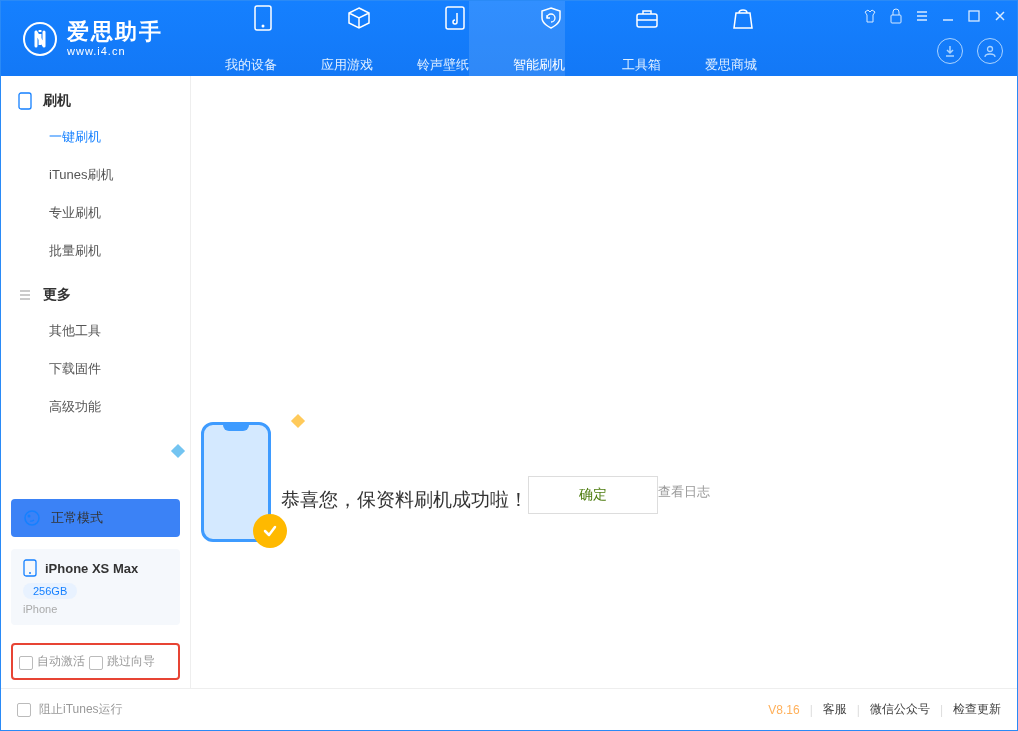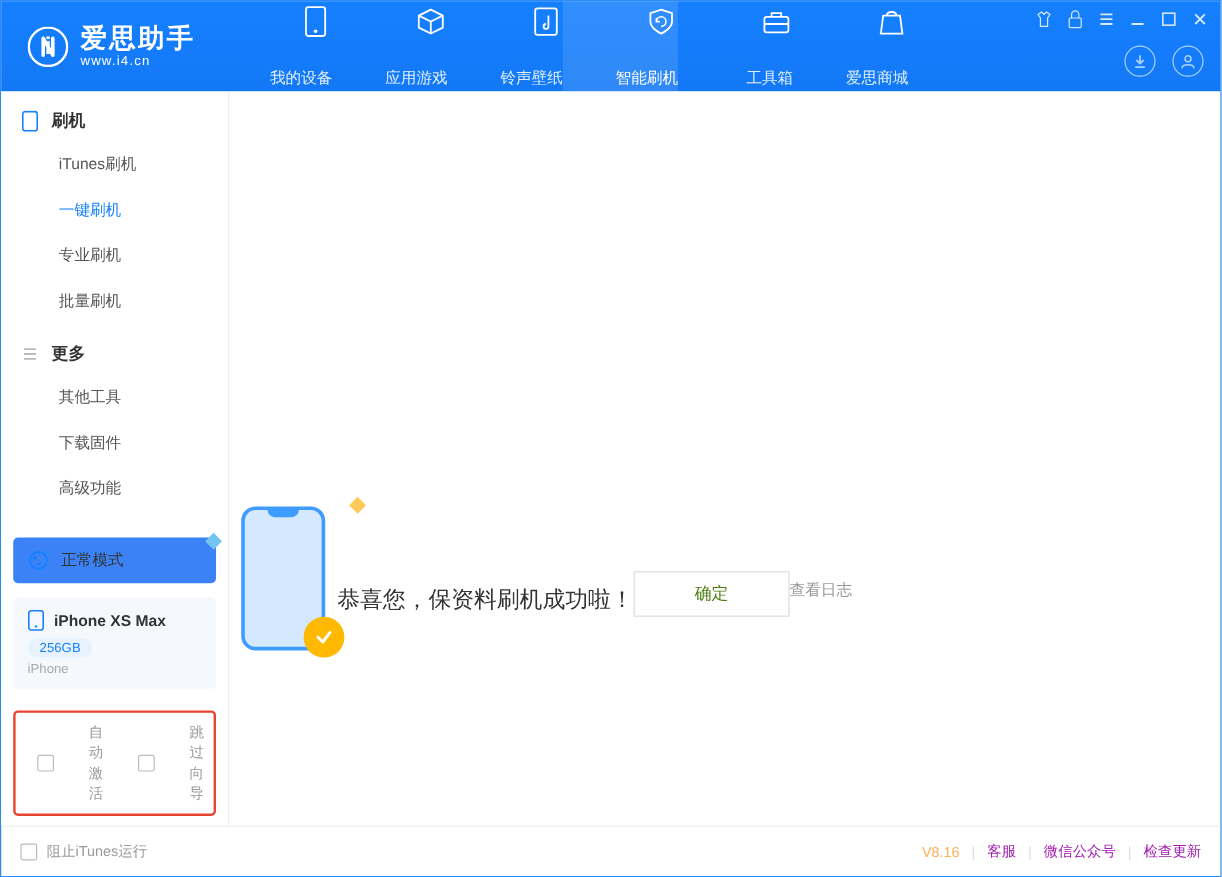--- a/index.html
+++ b/index.html
@@ -26,40 +26,40 @@
   .sb-section-hdr.more .sic{color:#999}
   .sb-item{padding:10px 10px 10px 48px;font-size:13px;color:#555;cursor:pointer}
   .sb-item.active{color:#1580ff}
   .sb-spacer{flex:1}
   .mode-card{margin:6px 10px;background:#3b82f6;border-radius:4px;padding:10px 12px;display:flex;align-items:center;gap:10px;font-size:13px;color:#333;cursor:pointer}
   .mode-card .mic{width:18px;height:18px;color:#1580ff}
   .device-card{margin:6px 10px 10px 10px;background:#f5f8fc;border-radius:4px;padding:10px 12px;font-size:13px;color:#333;cursor:pointer}
   .device-card .row1{display:flex;align-items:center;gap:8px;font-weight:bold}
   .device-card .badge{display:inline-block;background:#e8f2ff;color:#1580ff;border-radius:10px;padding:2px 10px;font-size:11px;margin-top:6px}
   .device-card .sub{color:#aaa;font-size:11px;margin-top:4px}
-  .bottom-opts{border:2px solid #e74434;border-radius:4px;margin:8px 10px 8px 10px;padding:8px 18px;display:flex;gap:29px;font-size:12px;color:#999;align-items:center}
+  .bottom-opts{border:2px solid #e74434;border-radius:4px;margin:8px 10px 8px 10px;padding:8px 6px;display:flex;gap:4px;font-size:12px;color:#999;align-items:flex-end}
   .cb{width:14px;height:14px;border:1px solid #bbb;border-radius:2px;display:inline-block;flex-shrink:0}
   .main{flex:1;display:flex;align-items:center;padding-top:200px}
   .phone{position:relative;width:90px;height:140px}
   .phone-body{width:70px;height:120px;border:3px solid #3e9bff;border-radius:12px;background:#d4e9ff;position:absolute;top:10px;left:10px}
   .phone-notch{position:absolute;top:13px;left:50%;transform:translateX(-50%);width:26px;height:6px;background:#3e9bff;border-radius:0 0 6px 6px}
   .check{position:absolute;right:-6px;bottom:4px;width:34px;height:34px;background:#ffb900;border-radius:50%;display:flex;align-items:center;justify-content:center;color:#fff}
   .spark{position:absolute;width:10px;height:10px;background:#73c4f1;transform:rotate(45deg)}
   .spark.s1{left:-18px;top:34px}
   .spark.s2{right:-22px;top:4px;background:#ffca5a}
   .msg{font-size:19px;color:#333;margin-top:36px}
   .ok-btn{margin-top:26px;width:130px;height:38px;border:1px solid #ddd;background:#fff;font-size:14px;color:#4d7c0f;cursor:pointer}
   .log-link{margin-top:20px;font-size:13px;color:#999;cursor:pointer}
   
   .footer{height:42px;border-top:1px solid #eee;display:flex;align-items:center;padding:0 16px;font-size:12px;color:#999}
   .footer .left{display:flex;align-items:center;gap:8px}
   .footer .right{margin-left:auto;display:flex;align-items:center;gap:10px}
   .footer .ver{color:#ffb05a}
   .footer .sep{color:#ddd}
-  .footer a{color:#a21caf;cursor:pointer}
+  .footer a{color:#404040;cursor:pointer}
   svg{display:block}
 </style>
 </head>
 <body>
 
 <div class="window">
 
   <div class="header">
     <div class="logo-wrap">
       <svg width="34" height="34" viewBox="0 0 34 34">
@@ -178,22 +178,22 @@
   <div class="body">
     <div class="sidebar">
       <div class="sb-section-hdr">
         <span class="sic">
             <svg width="14" height="18">
               <rect x="1" y="1" width="12" height="16" rx="2" fill="none" stroke="#1580ff" stroke-width="1.3"></rect>
             </svg>
           </span>
         <span>刷机</span>
       </div>
+      <div class="sb-item active">一键刷机</div>
       <div class="sb-item">iTunes刷机</div>
-      <div class="sb-item active">一键刷机</div>
       <div class="sb-item">专业刷机</div>
       <div class="sb-item">批量刷机</div>
 
       <div class="sb-section-hdr more">
         <span class="sic">
             <svg width="14" height="14">
               <path d="M2 3 L12 3 M2 7 L12 7 M2 11 L12 11" stroke="#bbb" stroke-width="1.5"></path>
             </svg>
           </span>
         <span>更多</span>

